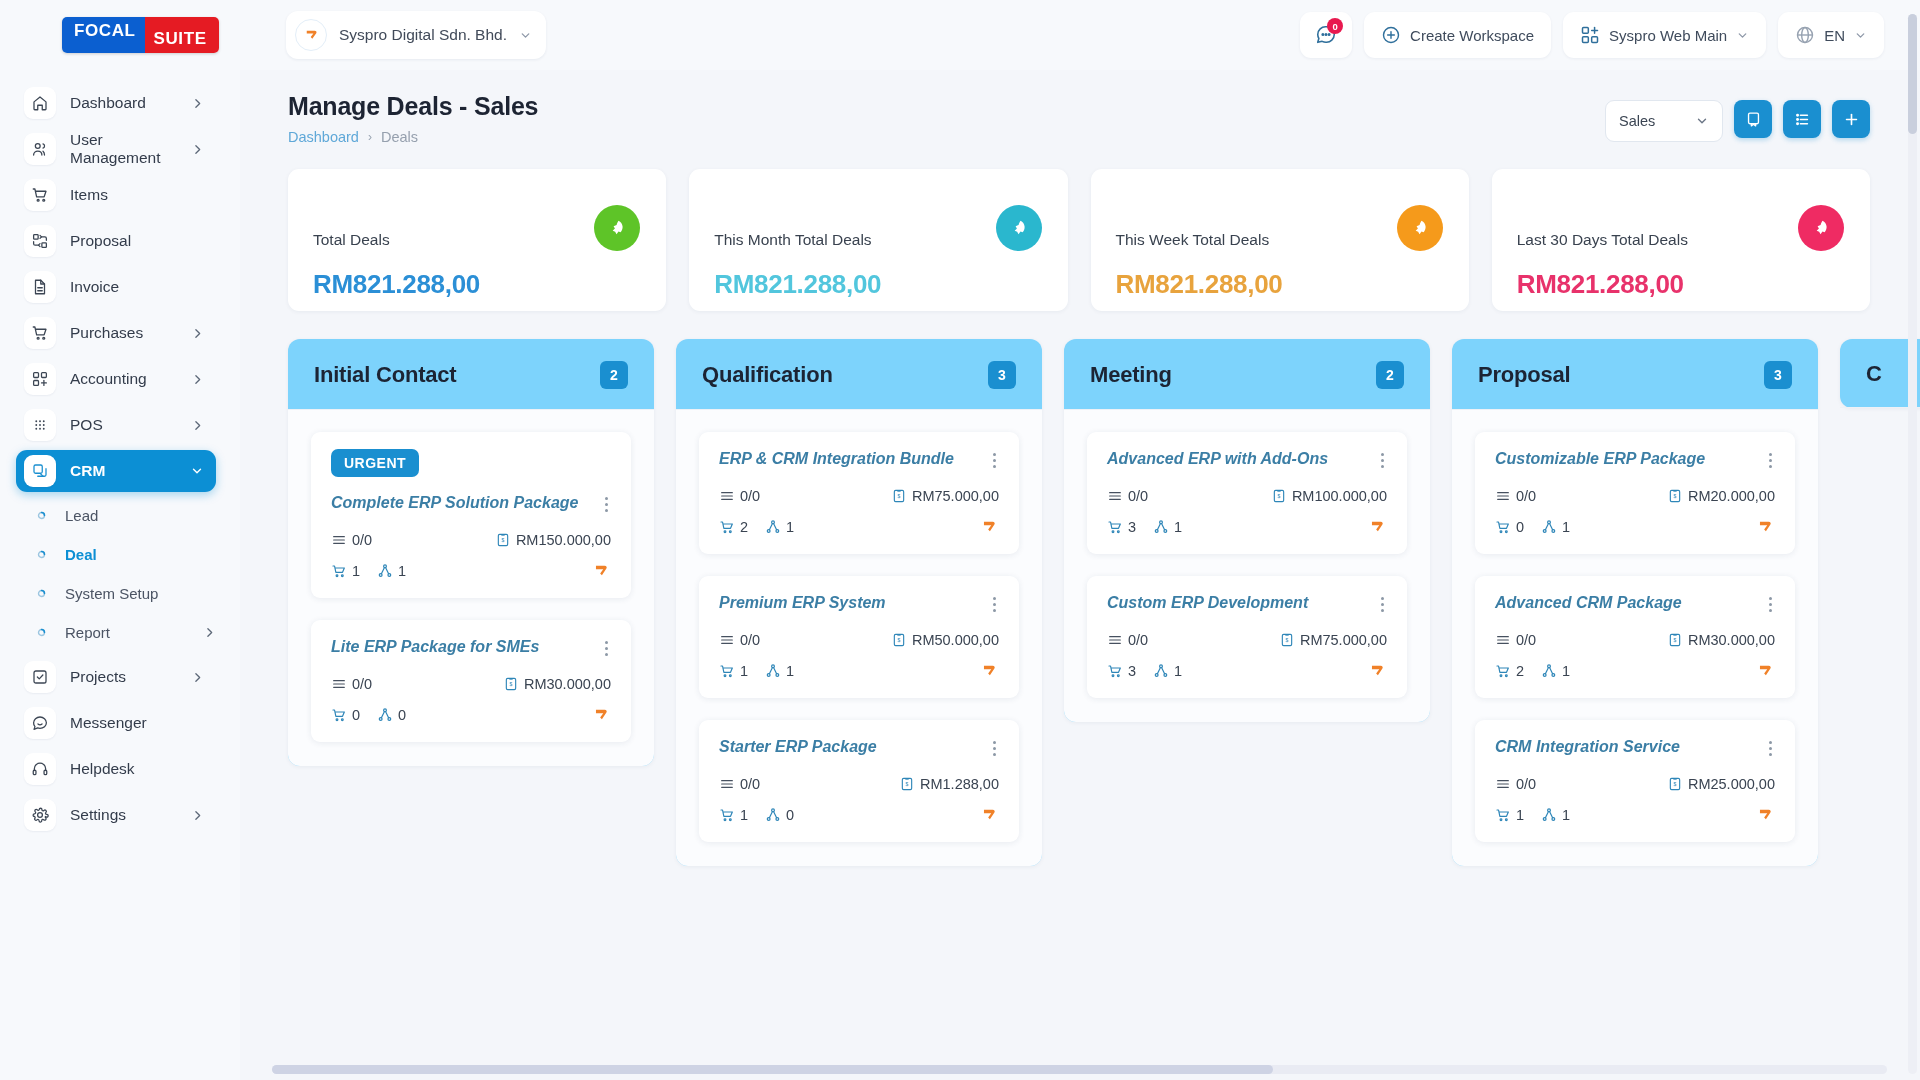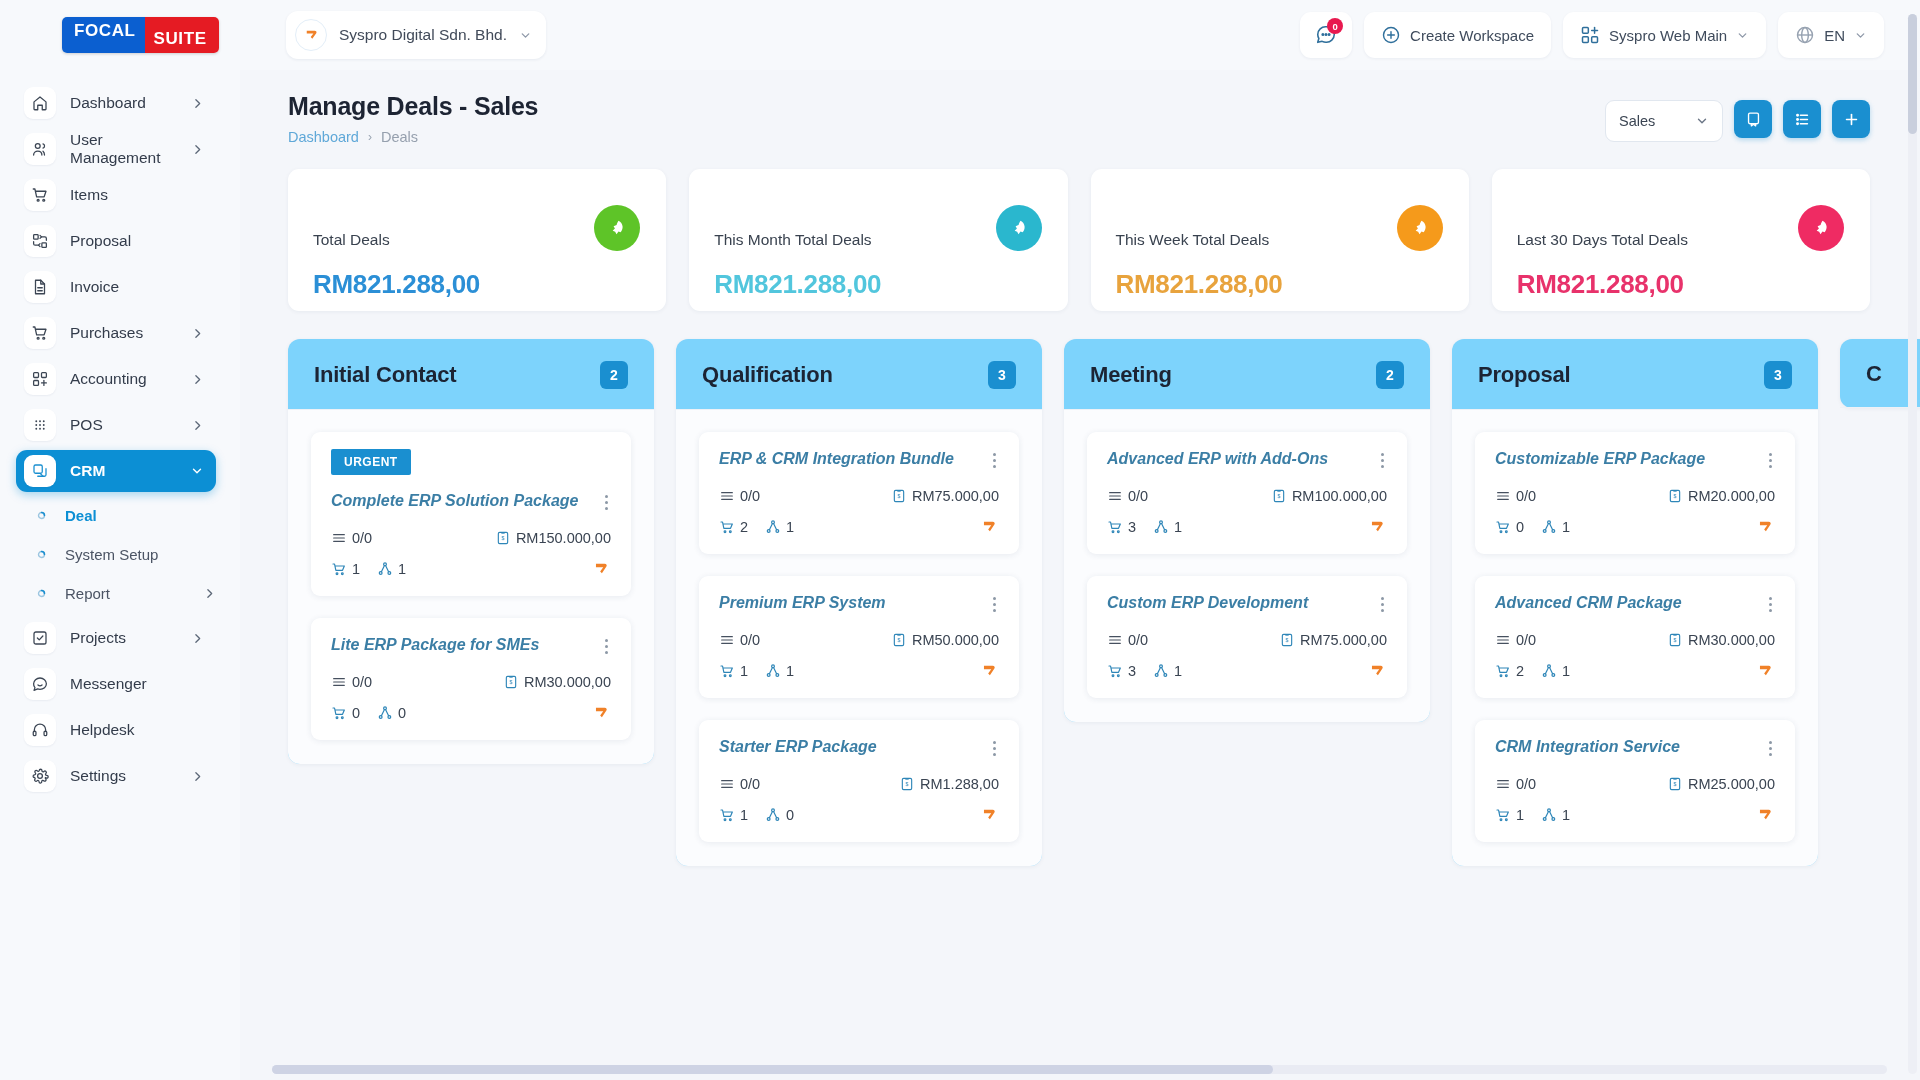--- a/index.html
+++ b/index.html
@@ -163,22 +163,22 @@
     display: flex; align-items: center; justify-content: center; padding: 0 7px;
   }
   .col-body { padding: 22px 23px 24px 23px; display: flex; flex-direction: column; gap: 22px; background: #fbfcfe; border-radius: 0 0 12px 12px; }
 
   .deal-card {
     background: #fff; border-radius: 9px; padding: 17px 20px 18px 20px;
     box-shadow: 0 1px 6px rgba(30,50,90,.09);
   }
   .urgent-badge {
     display: inline-block; background: #1a8fd0; color: #fff;
-    font-size: 12px; font-weight: 700; letter-spacing: .5px;
-    padding: 6px 13px; border-radius: 2px; margin-bottom: 16px;
+    font-size: 14px; font-weight: 700; letter-spacing: .5px;
+    padding: 6px 13px; border-radius: 7px; margin-bottom: 16px;
   }
   .deal-top { display: flex; align-items: flex-start; justify-content: space-between; gap: 10px; font-style: italic; }
   .deal-title { font-size: 16px; font-weight: 700; color: #3b7ea5; line-height: 1.25; }
   .kebab { display: flex; flex-direction: column; gap: 3px; padding: 4px 3px; cursor: pointer; }
   .kebab i { width: 3px; height: 3px; border-radius: 50%; background: #8c98a6; display: block; }
   .deal-row {
     display: flex; align-items: center; justify-content: space-between;
     margin-top: 16px; font-size: 14.5px; color: #3a4452;
   }
   .meta { display: flex; align-items: center; gap: 5px; }
@@ -407,20 +407,29 @@
           <line x1="12.5" y1="15.5" x2="16" y2="19"></line>
         </svg>
       </span>
       <span class="nav-label">CRM</span>
       <span class="nav-arrow">
         <svg width="14" height="14" viewBox="0 0 24 24" fill="none" stroke="currentColor" stroke-width="2.4" stroke-linecap="round" stroke-linejoin="round">
           <polyline points="6 9 12 15 18 9"></polyline>
         </svg>
       </span>
     </div>
+    <div class="sub-item">
+      <span class="sub-dot">
+        <svg width="13" height="13" viewBox="0 0 24 24">
+          <circle cx="12" cy="12" r="5.5" fill="none" stroke="#9cc6e0" stroke-width="2.6"></circle>
+          <path d="M12 6.5a5.5 5.5 0 0 1 5.5 5.5" stroke="#1a8fd0" stroke-width="2.8" fill="none" stroke-linecap="round"></path>
+        </svg>
+      </span>
+      <span class="sub-label">Lead</span>
+    </div>
     <div class="sub-item active">
       <span class="sub-dot">
         <svg width="13" height="13" viewBox="0 0 24 24">
           <circle cx="12" cy="12" r="5.5" fill="none" stroke="#9cc6e0" stroke-width="2.6"></circle>
           <path d="M12 6.5a5.5 5.5 0 0 1 5.5 5.5" stroke="#1a8fd0" stroke-width="2.8" fill="none" stroke-linecap="round"></path>
         </svg>
       </span>
       <span class="sub-label">Deal</span>
     </div>
     <div class="sub-item">

